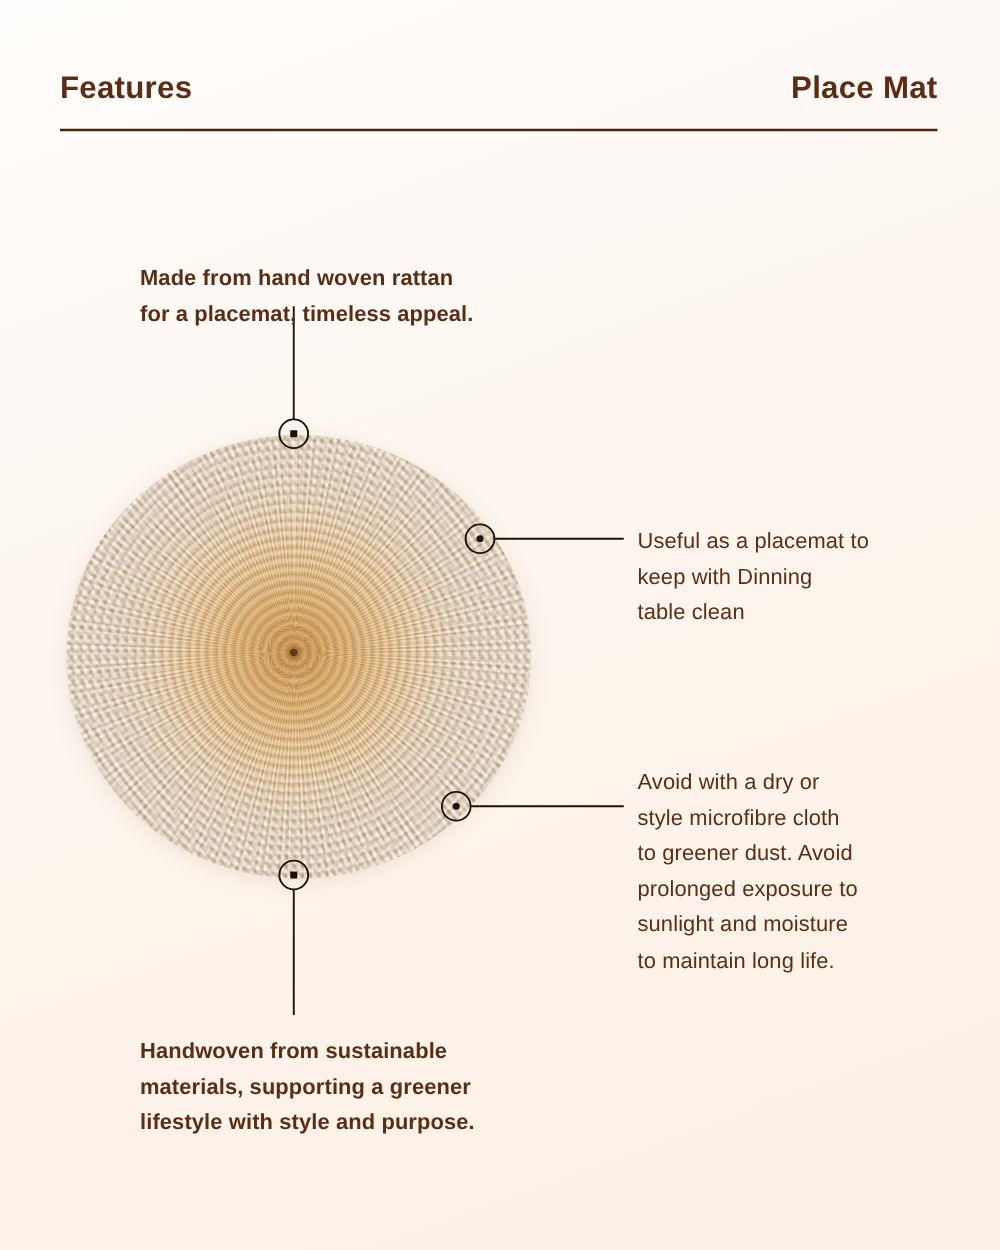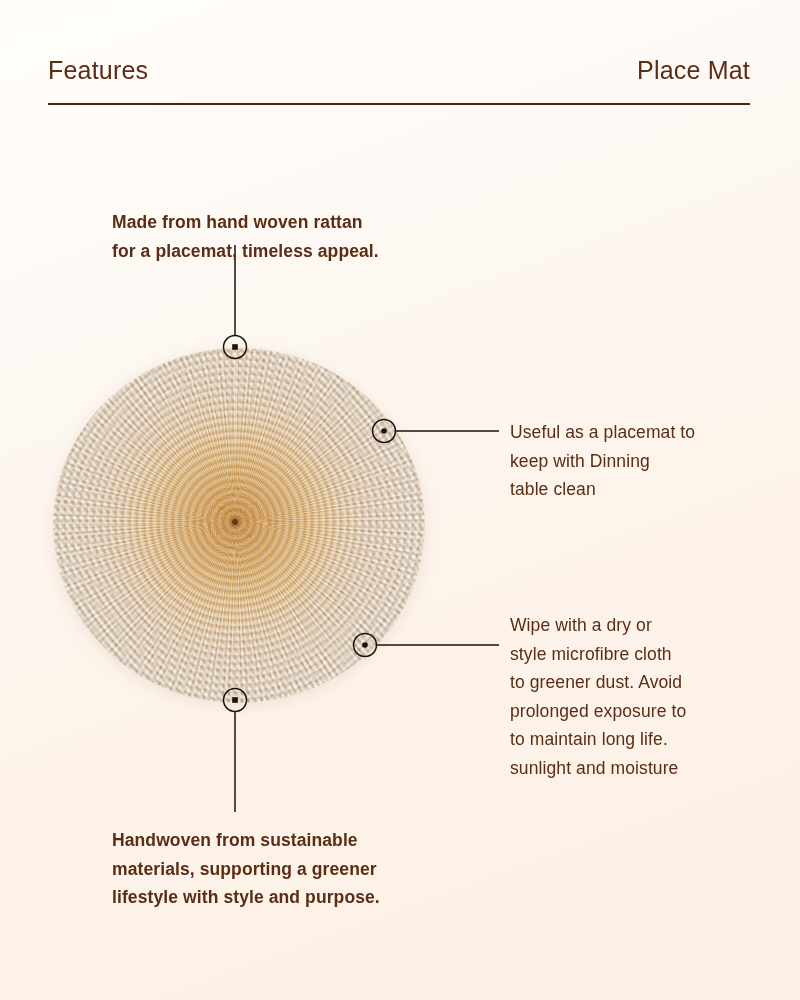--- a/index.html
+++ b/index.html
@@ -40,21 +40,21 @@
     height: 52px;
   }
   .hdr-row {
     display: flex;
     align-items: baseline;
     justify-content: space-between;
     height: 44px;
   }
   .hdr-title {
     font-size: 25px;
-    font-weight: 400;
+    font-weight: 700;
     letter-spacing: 0.2px;
     color: #5a2d14;
     line-height: 1;
     white-space: nowrap;
   }
   #header-rule {
     position: absolute;
     left: 0;
     top: 45px;
     width: 702px;
@@ -302,26 +302,26 @@
     <span class="ln">for a placemat, timeless appeal.</span>
   </div>
 
   <div class="callout-text" id="callout-2">
     <span class="ln">Useful as a placemat to</span>
     <span class="ln">keep with Dinning</span>
     <span class="ln">table clean</span>
   </div>
 
   <div class="callout-text" id="callout-3">
-    <span class="ln">Wipe with a dry or</span>
+    <span class="ln">Avoid with a dry or</span>
     <span class="ln">style microfibre cloth</span>
     <span class="ln">to greener dust. Avoid</span>
     <span class="ln">prolonged exposure to</span>
+    <span class="ln">sunlight and moisture</span>
     <span class="ln">to maintain long life.</span>
-    <span class="ln">sunlight and moisture</span>
   </div>
 
   <div class="callout-text" id="callout-4">
     <span class="ln">Handwoven from sustainable</span>
     <span class="ln">materials, supporting a greener</span>
     <span class="ln">lifestyle with style and purpose.</span>
   </div>
 
 </div>
 

